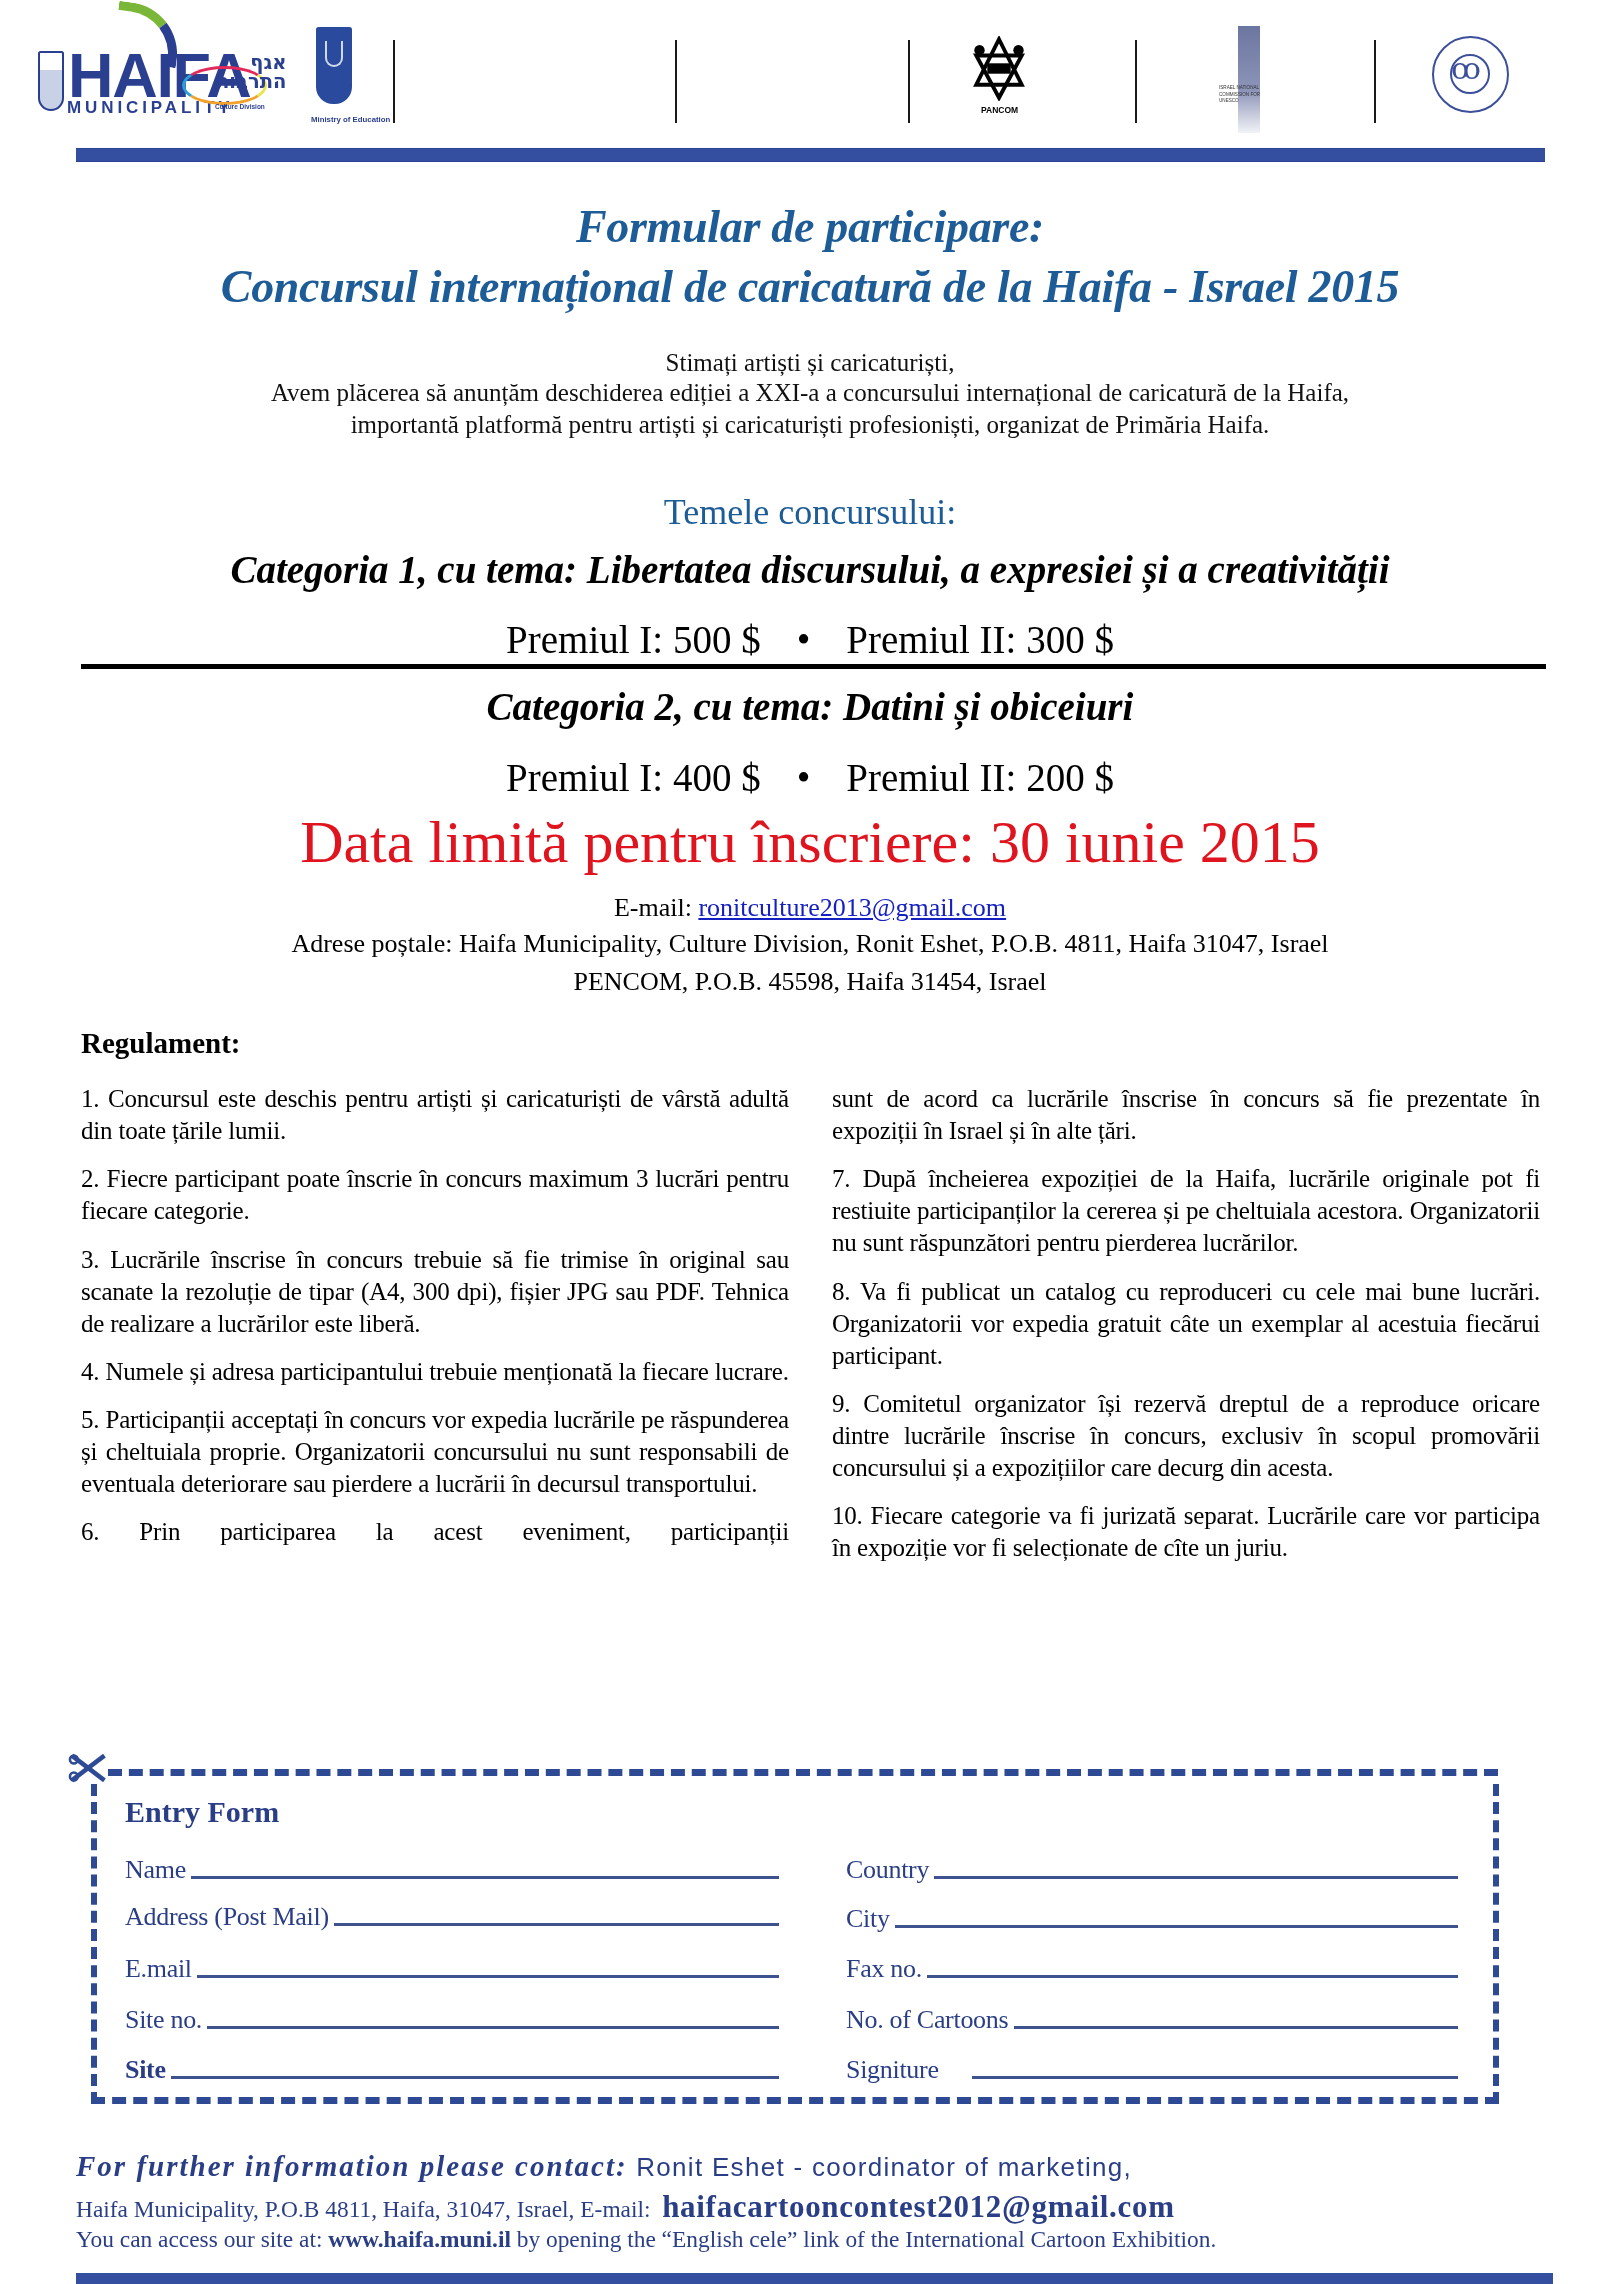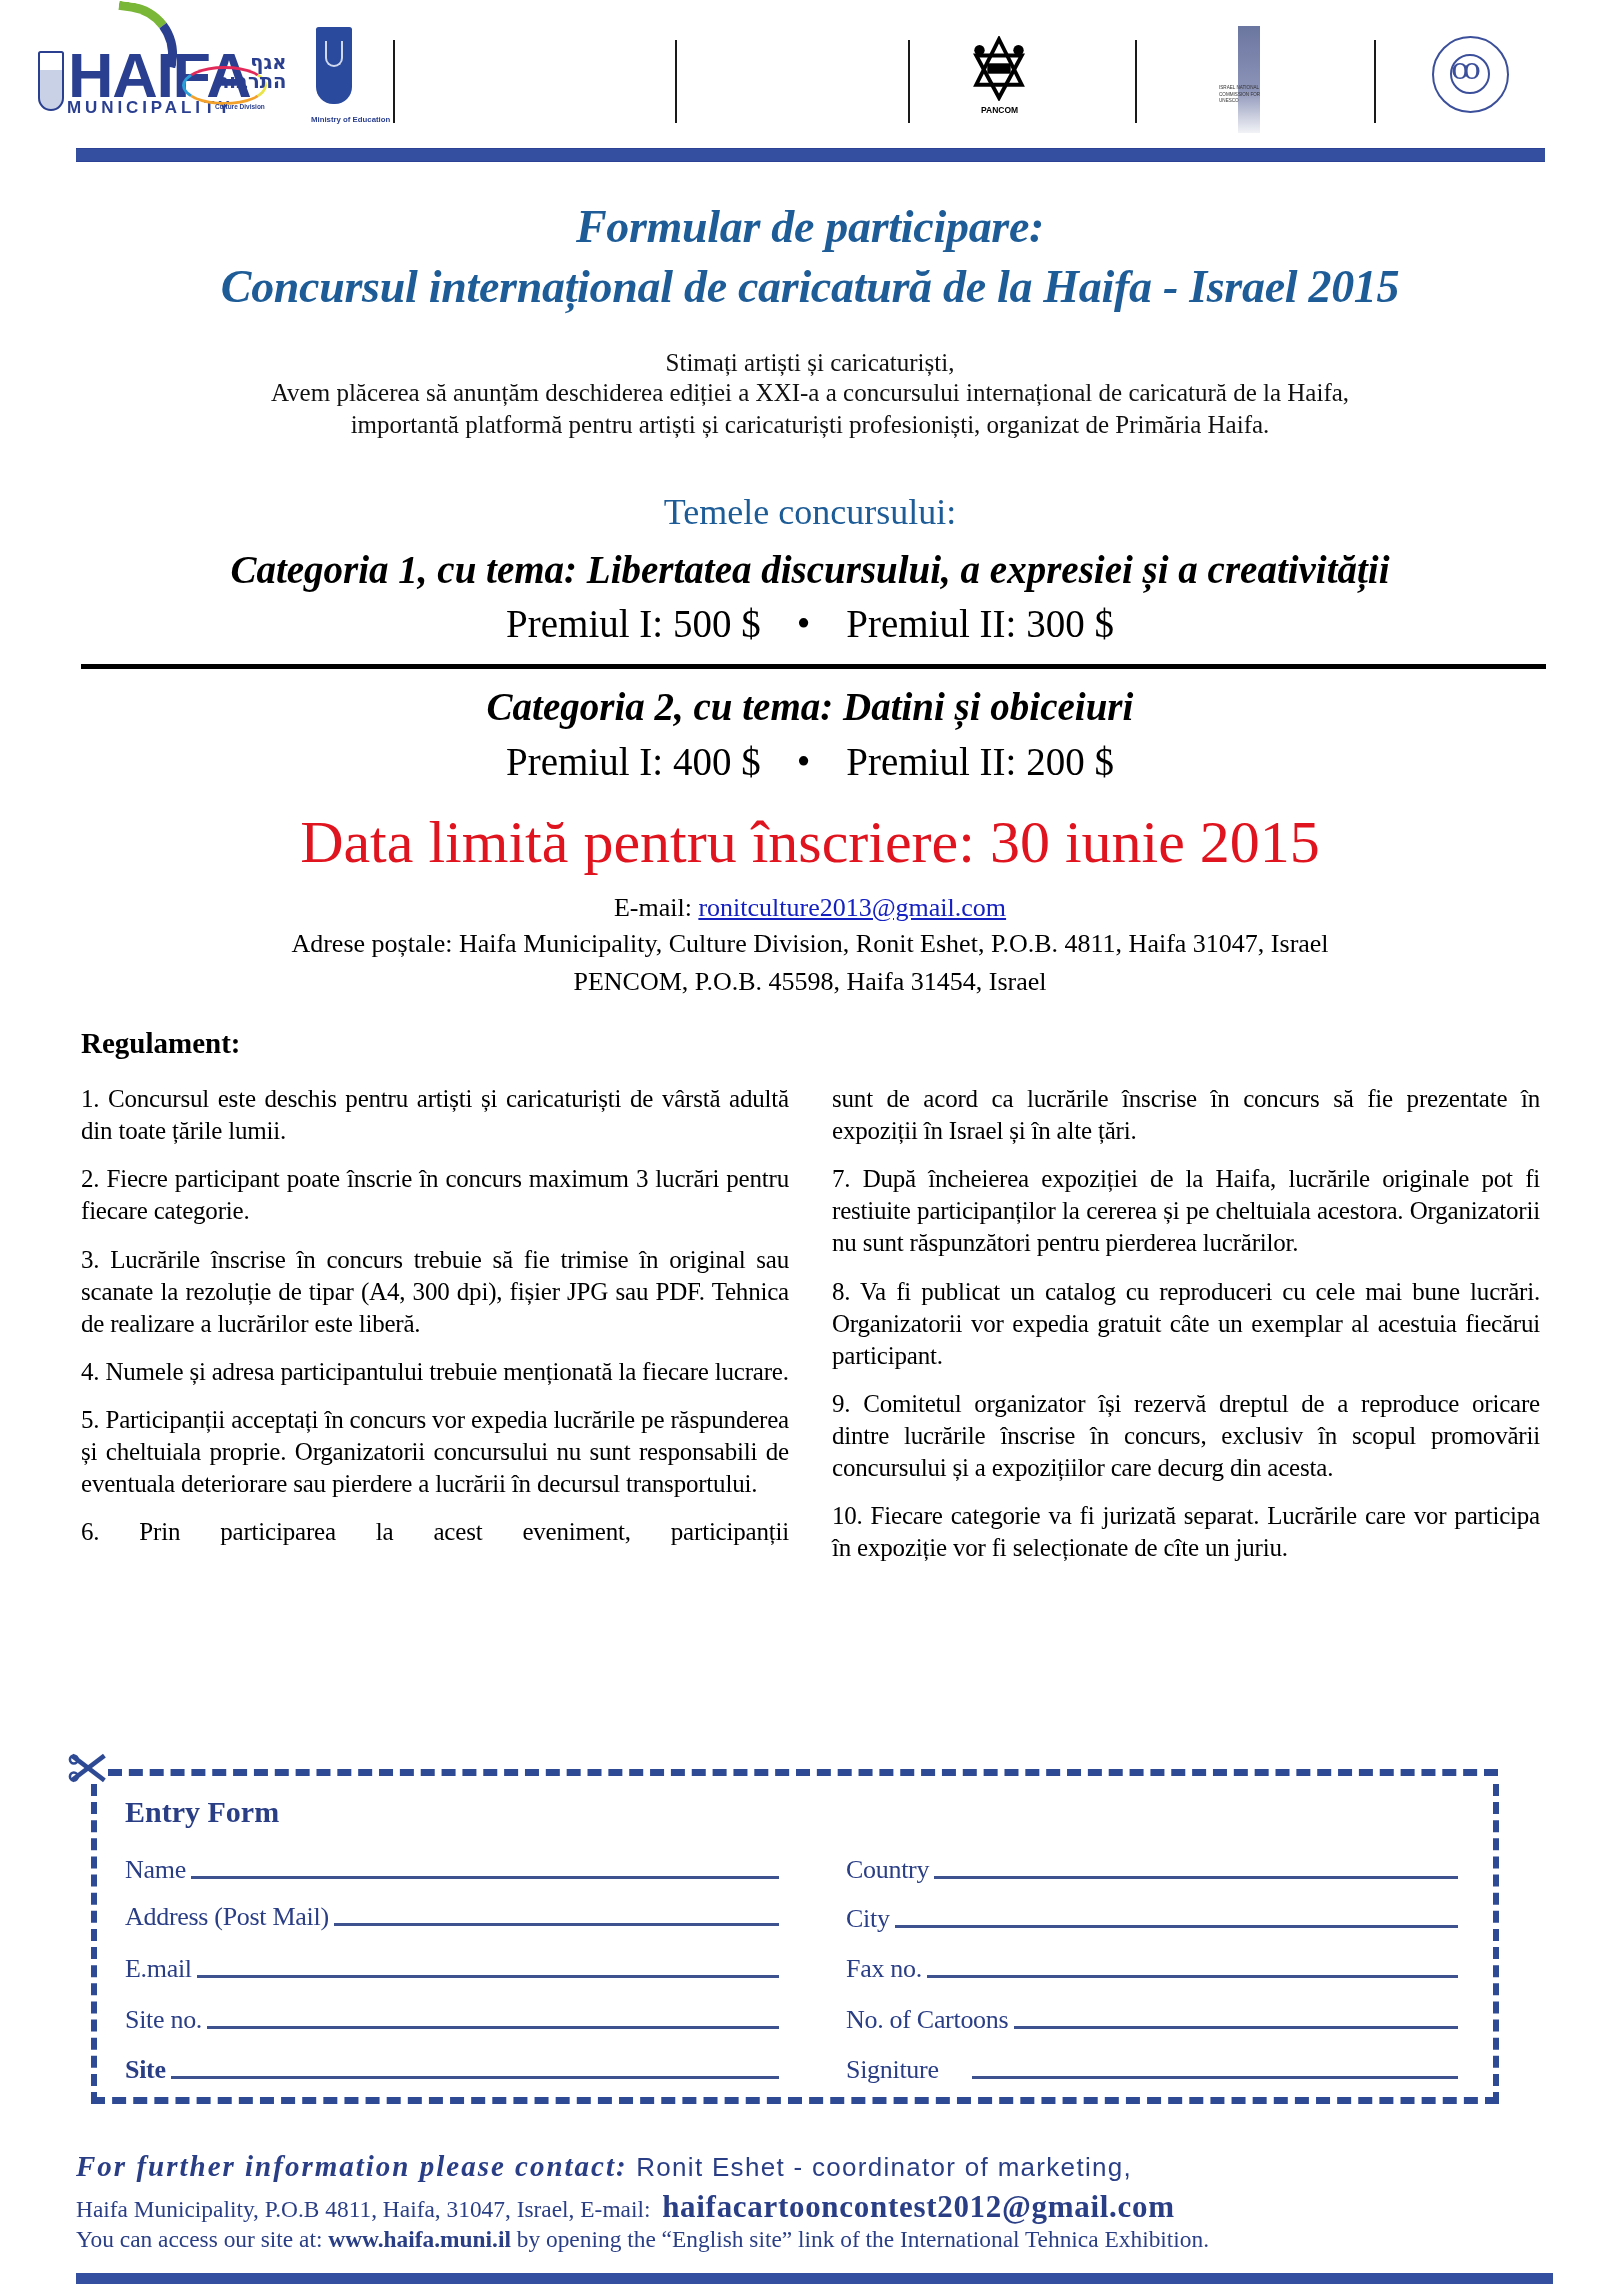--- a/index.html
+++ b/index.html
@@ -33,21 +33,21 @@
   .center { position: absolute; left: 0; width: 1620px; text-align: center; white-space: nowrap; }
   .title1, .title2 { font-style: italic; font-weight: 700; color: #1d5c97; font-size: 46px; line-height: 1; letter-spacing: -0.3px; }
   .title1 { top: 204px; }
   .title2 { top: 264px; }
   .intro { font-size: 25px; line-height: 30px; color: #111; }
   .intro1 { top: 348px; }
   .intro2 { top: 378px; }
   .intro3 { top: 410px; }
   .themes-heading { top: 494px; font-size: 36px; color: #1d5c97; line-height: 1; }
   .cat1 { top: 550px; font-size: 39px; font-style: italic; font-weight: 700; line-height: 1; }
-  .prize { font-size: 39px; line-height: 1; }
+  .prize { font-size: 39px; line-height: 1; margin-top: 16px; }
   .prize1 { top: 604px; }
   .sep-rule { position: absolute; left: 81px; top: 664px; width: 1465px; height: 5.2px; background: #000; }
   .cat2 { top: 687px; font-size: 39px; font-style: italic; font-weight: 700; line-height: 1; }
   .prize2 { top: 742px; text-align: center; }
   .bullet { display: inline-block; margin: 0 36px; }
   .deadline { top: 812px; font-size: 60px; color: #e0141e; line-height: 1; }
   .email-line { top: 895px; font-size: 26px; line-height: 1; }
   .email-link { color: #1520c0; text-decoration: underline; }
   .postal1 { top: 931px; font-size: 26px; line-height: 1; }
   .postal2 { top: 969px; font-size: 26px; line-height: 1; }
@@ -235,16 +235,16 @@
     <span class="field-line" style="margin-left:33px"></span>
 </div>
 
 <div class="foot foot1">
   <span class="lead">For further information please contact:</span><span class="rest"> Ronit Eshet - coordinator of marketing,</span>
 </div>
 <div class="foot foot2">
   <span>Haifa Municipality, P.O.B 4811, Haifa, 31047, Israel, E-mail:</span><span class="mail">haifacartooncontest2012@gmail.com</span>
 </div>
 <div class="foot foot3">
-  <span>You can access our site at: </span><span class="site">www.haifa.muni.il</span><span>  by opening  the “English site” link of the International Tehnica Exhibition.</span>
+  <span>You can access our site at: </span><span class="site">www.haifa.muni.il</span><span>  by opening  the “English cele” link of the International Cartoon Exhibition.</span>
 </div>
 <div class="bottom-bar"></div>
 
 
 </body></html>

